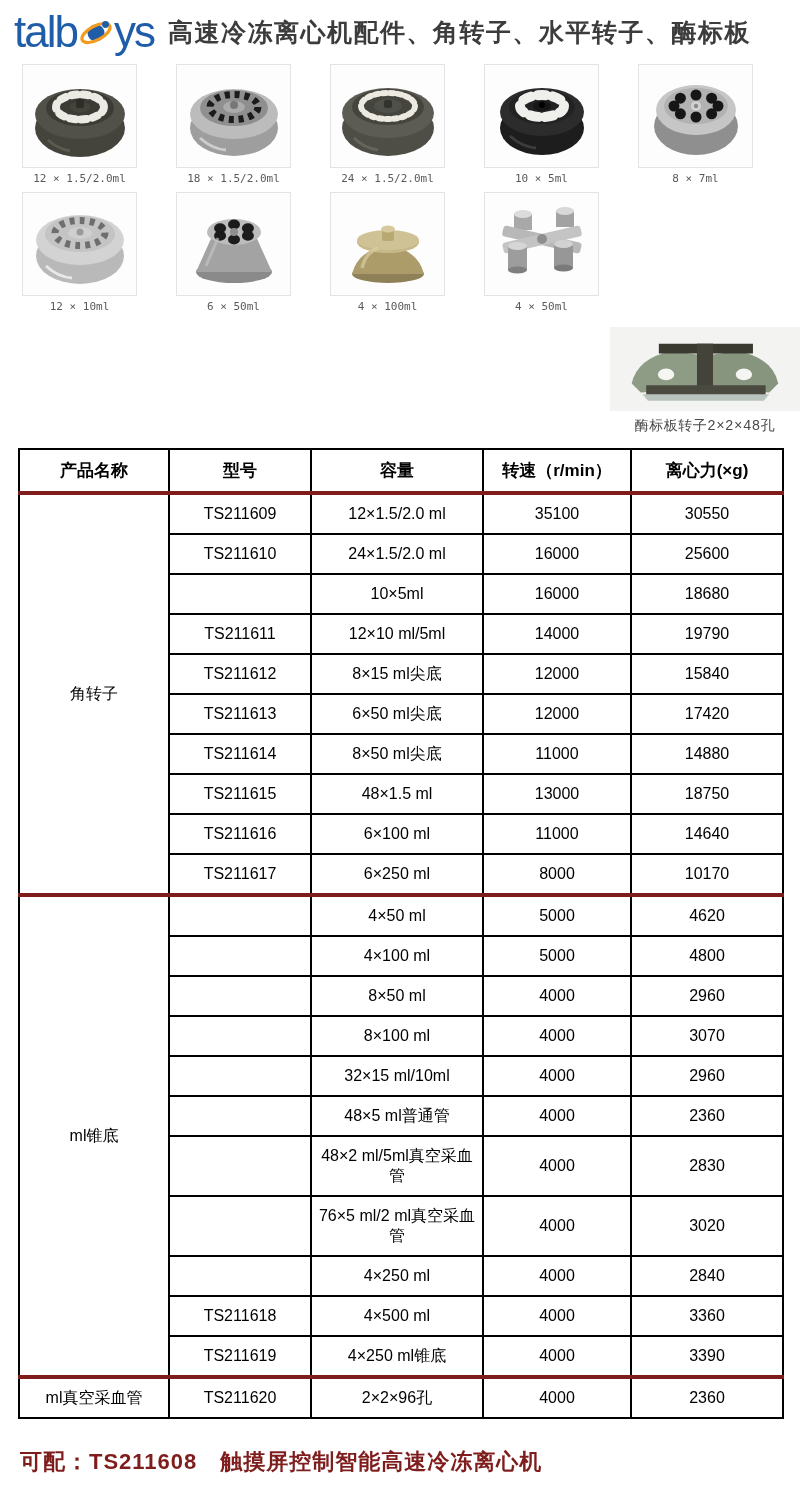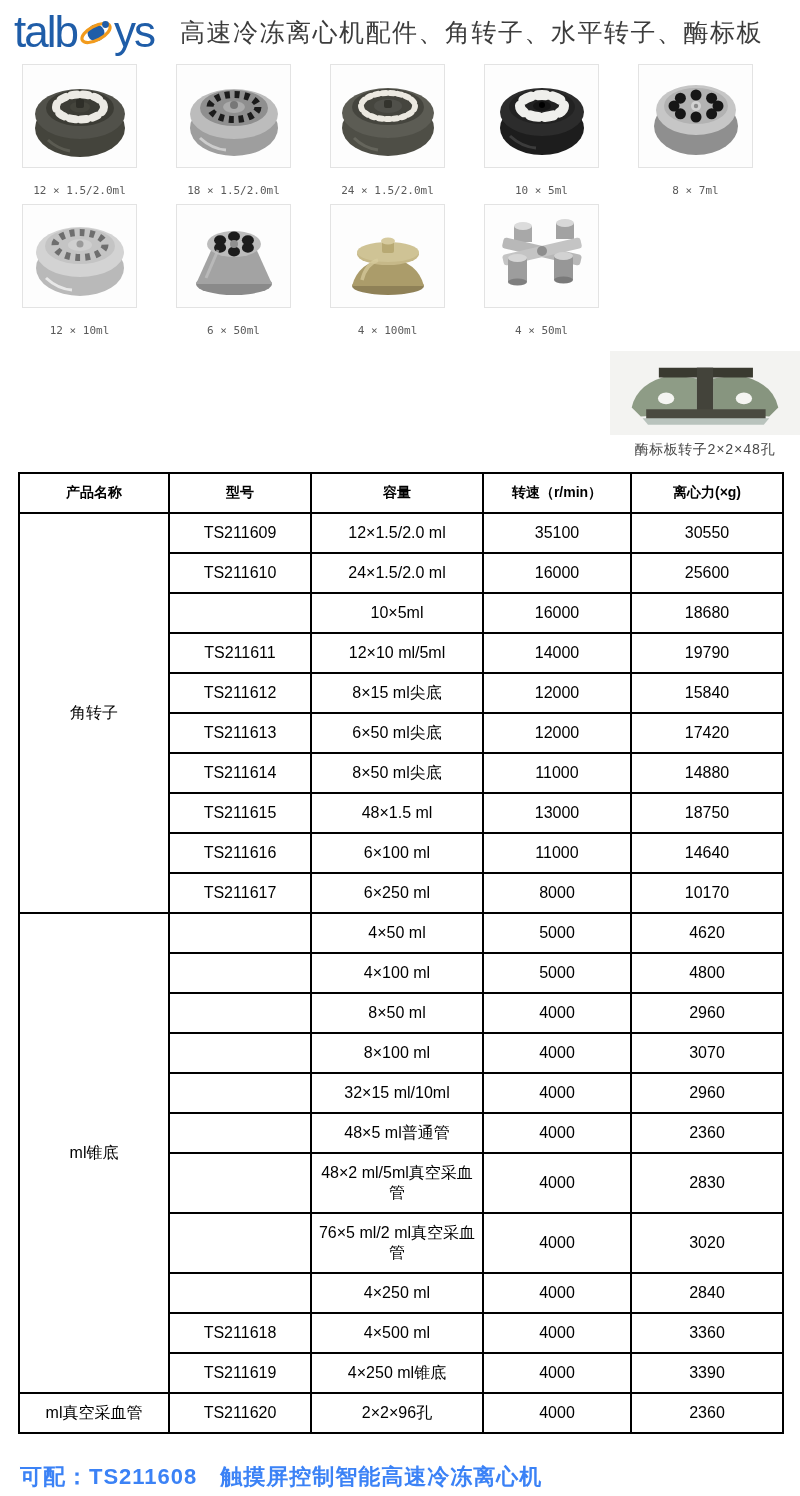--- a/index.html
+++ b/index.html
@@ -6,44 +6,44 @@
   html,body { margin:0; padding:0; }
   body {
     width:800px; height:1496px; background:#ffffff; overflow:hidden;
     font-family:"Liberation Sans", sans-serif; color:#000;
   }
   
   .header { display:flex; align-items:center; padding:8px 14px 2px 14px; gap:14px; height:58px; }
   .logo { display:flex; align-items:center; font-weight:normal; color:#1f5da8;
           font-size:44px; letter-spacing:-2px; line-height:1; }
   .logo .o-icon { margin:6px 0 0 1px; }
-  .title { font-size:25px; font-weight:normal; color:#3c3c3c; letter-spacing:1.5px; white-space:nowrap;margin-left:12px; }
+  .title { font-size:25px; font-weight:bold; color:#3c3c3c; letter-spacing:1.5px; white-space:nowrap; }
   
   .gallery { padding:6px 0 0 22px; }
   .g-row { display:flex; gap:39px; margin-bottom:7px; }
   .g-item { width:115px; }
   .g-box { width:115px; height:104px; border:1px solid #e3e3e3; background:#fdfdfd;
            display:flex; align-items:center; justify-content:center; }
-  .g-cap { margin-top:16px; text-align:center; font-family:"DejaVu Sans Mono", monospace;
+  .g-cap { margin-top:4px; text-align:center; font-family:"DejaVu Sans Mono", monospace;
            font-size:11px; color:#5a5a5a; white-space:nowrap; }
   .extra-row { display:flex; justify-content:flex-end; margin-top:14px;font-family:Liberation Mono, monospace; }
   .extra { width:190px; }
   .extra-box { width:190px; height:84px; background:#f3f3f1;
                display:flex; align-items:center; justify-content:center; }
   .extra-cap { text-align:center; font-size:14px; color:#494949; margin-top:6px; letter-spacing:0.5px; }
   
   .spec-table { margin:13px 18px 0 18px; width:764px; border-collapse:collapse; table-layout:fixed; }
   .spec-table th, .spec-table td {
     border:2px solid #000; text-align:center; vertical-align:middle;
     font-size:16px; padding:9px 4px; line-height:1.25; color:#000;
   }
-  .spec-table th { font-weight:bold; font-size:14px; padding:10px 12px; }
-  .spec-table tr.group-start td { border-top:1px solid #7f1d1d; }
+  .spec-table th { font-weight:bold; font-size:17px; padding:10px 12px; }
+  .spec-table tr.group-start td { border-top:4px solid #7f1d1d; }
   
-  .footer { margin:28px 0 0 20px; font-size:22px; font-weight:bold; color:#3b82f6; letter-spacing:1px; }
+  .footer { margin:28px 0 0 20px; font-size:22px; font-weight:bold; color:#7f1d1d; letter-spacing:1px; }
 </style>
 </head>
 <body>
 
 <div class="header">
   <div class="logo">
     <span>talb</span>
     <span class="o-icon">
       <svg width="36" height="36" viewBox="0 0 36 36">
         <circle cx="18" cy="19" r="8.5" fill="#1f5da8"></circle>

